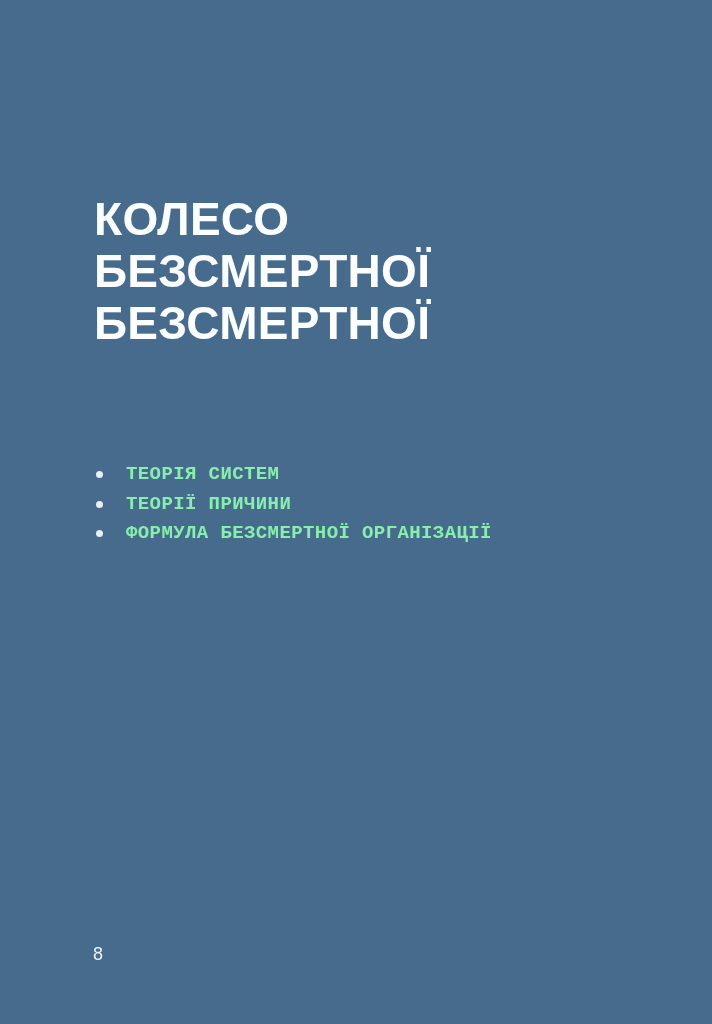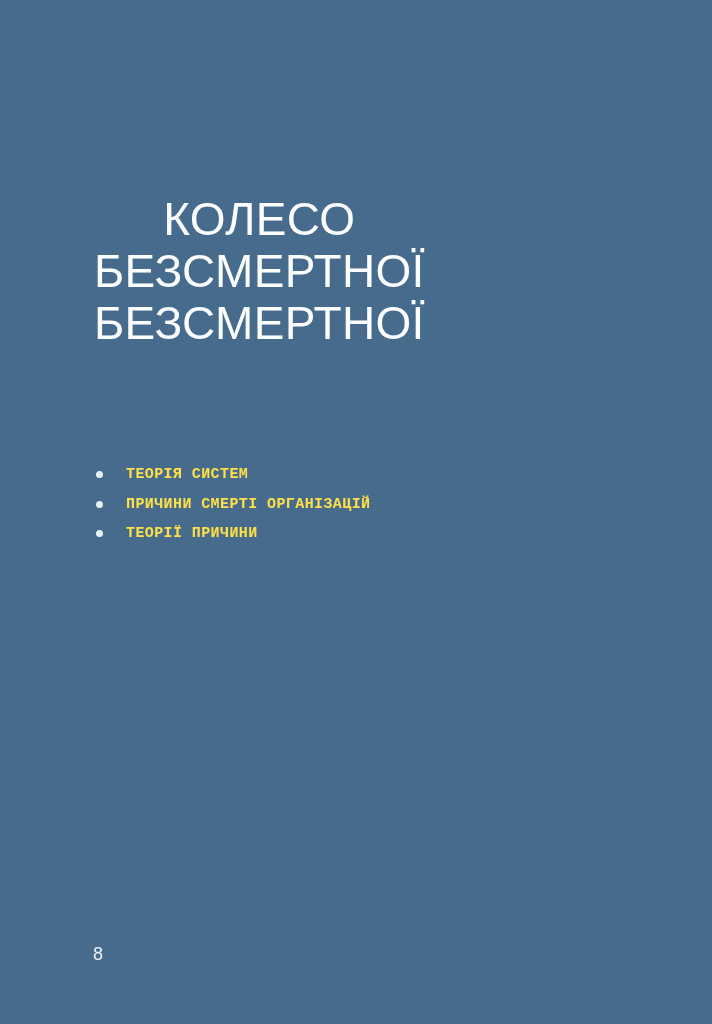--- a/index.html
+++ b/index.html
@@ -27,24 +27,24 @@
     position: absolute;
     left: 95px; top: 460px;
     margin: 0; padding: 0;
     list-style: none;
   }
   .bullet-list li {
     position: relative;
     padding-left: 31px;
     font-family: "Liberation Mono", monospace;
     font-weight: bold;
-    font-size: 15px;
+    font-size: 19px;
     line-height: 29.5px;
     letter-spacing: 0.4px;
-    color: #fde047;
+    color: #86efac;
     white-space: nowrap;
   }
   .bullet-dot {
     position: absolute;
     left: 1px; top: 11px;
     width: 7px; height: 7px;
     border-radius: 50%;
     background: #e9f0f5;
   }
   .page-number {
@@ -53,36 +53,36 @@
     font-size: 18px;
     line-height: 18px;
     color: #eef3f6;
   }
 </style>
 </head>
 <body>
 
 <div class="page">
 
-  <h1 class="title" style="margin:0;font-weight:400;text-align:center;">
+  <h1 class="title" style="margin:0;font-weight:700;">
     <div class="line">КОЛЕСО</div>
     <div class="line">БЕЗСМЕРТНОЇ</div>
     <div class="line">БЕЗСМЕРТНОЇ</div>
   </h1>
 
   <ul class="bullet-list">
     <li>
       <span class="bullet-dot"></span>
       <span>ТЕОРІЯ СИСТЕМ</span>
     </li>
     <li>
       <span class="bullet-dot"></span>
-      <span>ПРИЧИНИ СМЕРТІ ОРГАНІЗАЦІЙ</span>
+      <span>ТЕОРІЇ ПРИЧИНИ</span>
     </li>
     <li>
       <span class="bullet-dot"></span>
-      <span>ТЕОРІЇ ПРИЧИНИ</span>
+      <span>ФОРМУЛА БЕЗСМЕРТНОЇ ОРГАНІЗАЦІЇ</span>
     </li>
   </ul>
 
   <div class="page-number">8</div>
 
 </div>
 
 </body></html>

